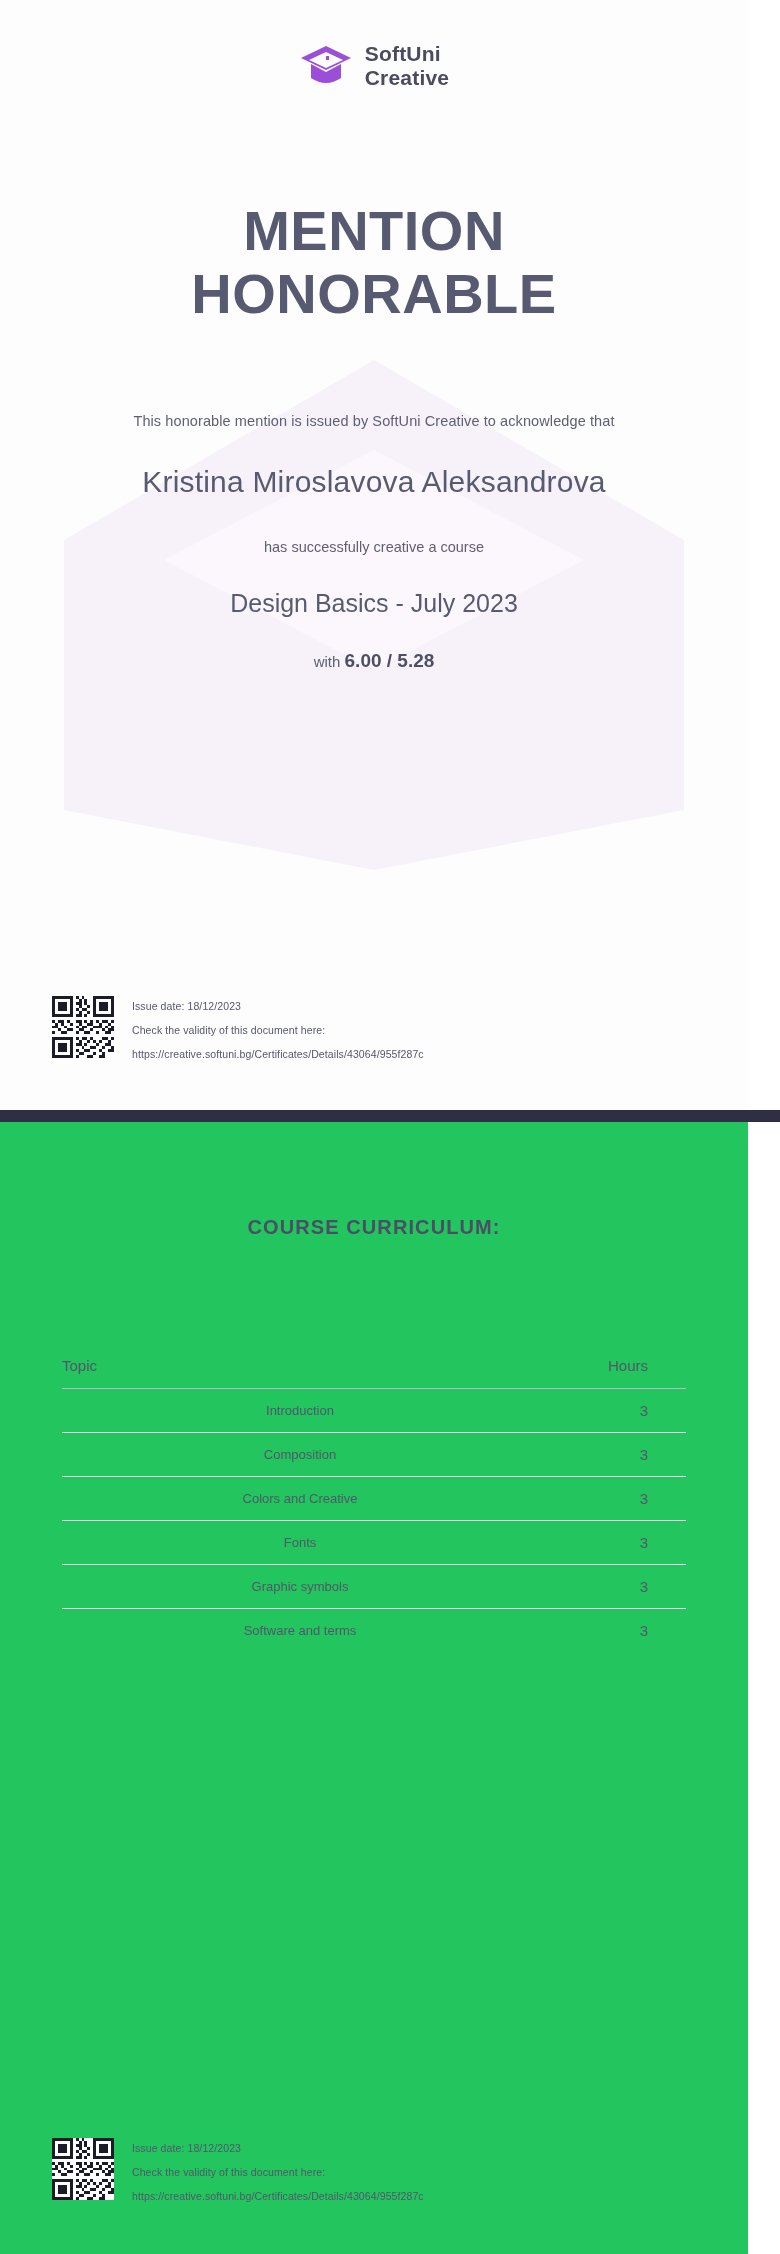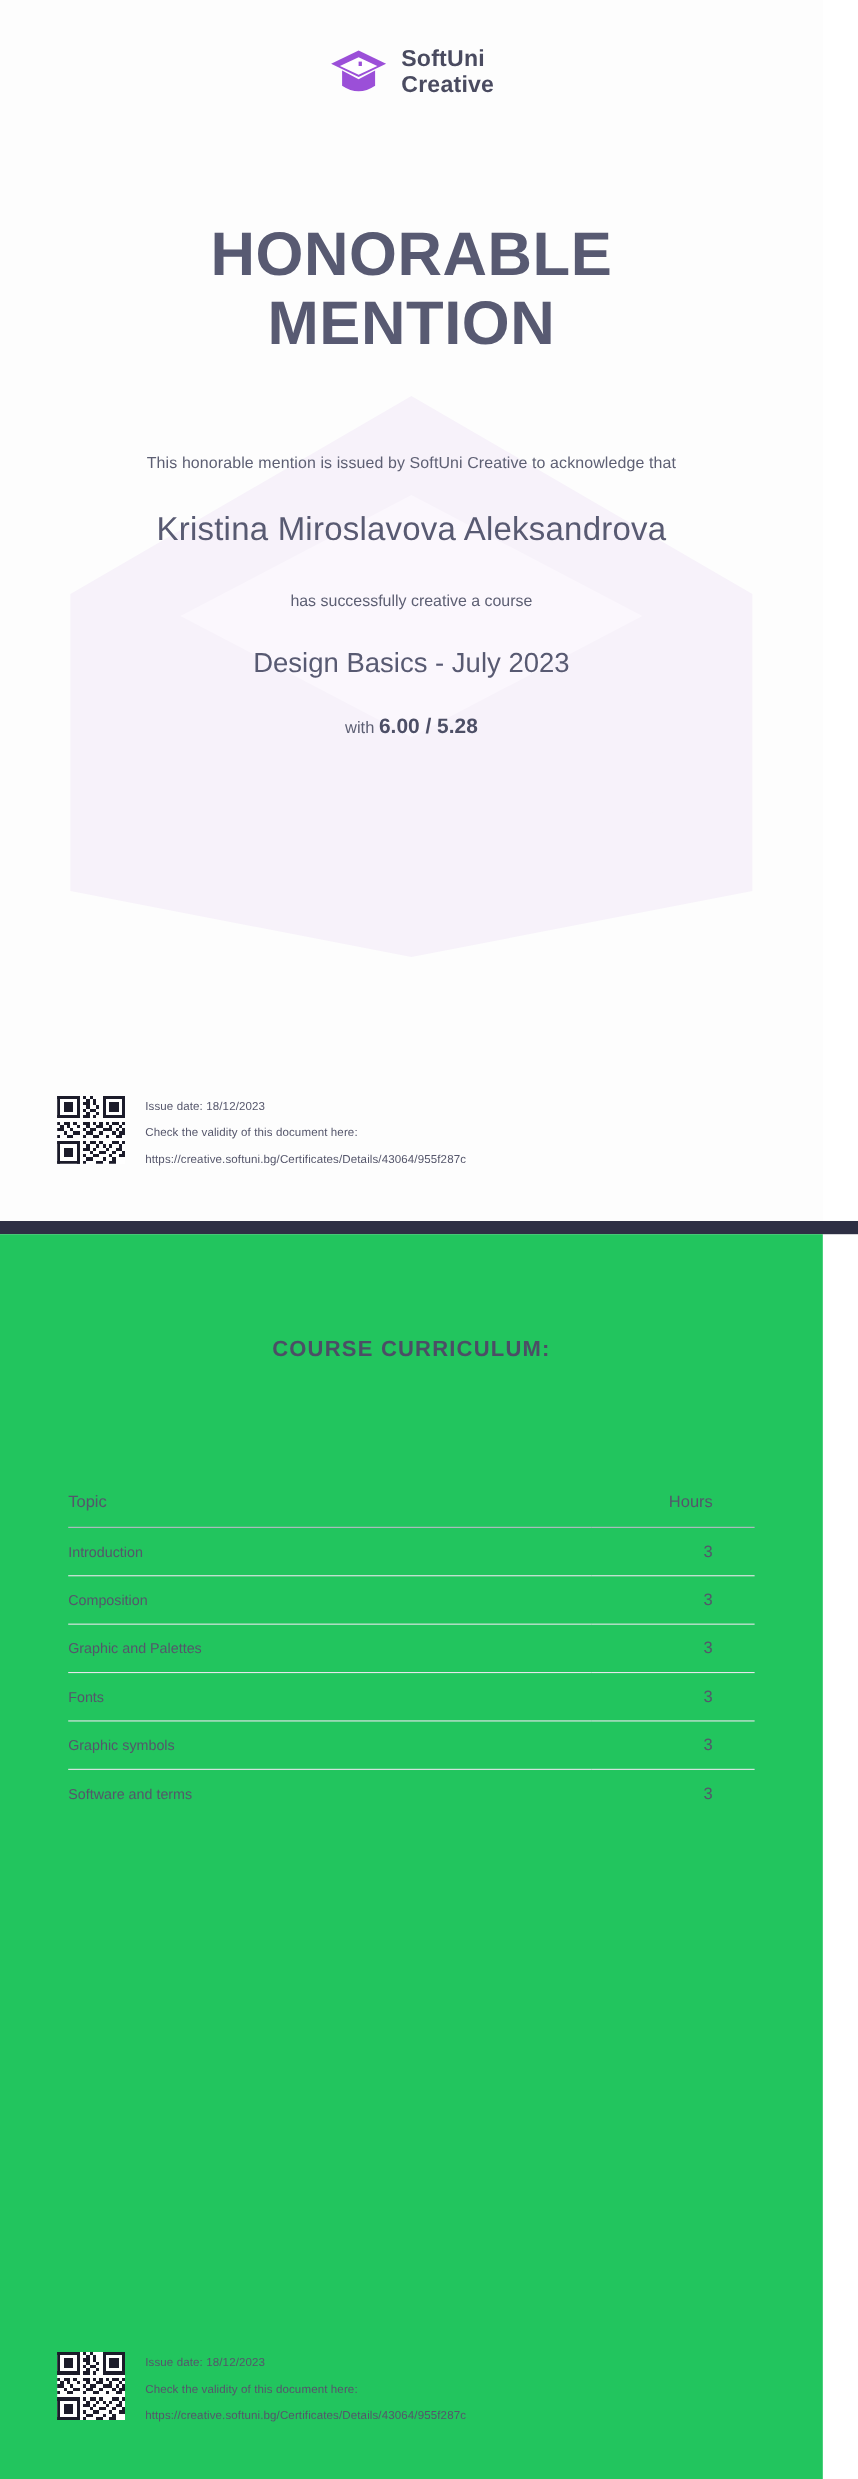--- a/index.html
+++ b/index.html
@@ -170,20 +170,21 @@
   table.curriculum td.hours-col {
     text-align: right;
     width: 110px;
     padding-right: 38px;
   }
   table.curriculum td {
     font-size: 13px;
     color: #55566b;
     padding: 13px 0 13px 0;
     border-bottom: 1px solid #e6e6ec;
+    text-align: center;
   }
   table.curriculum td.hours-col {
     font-size: 15px;
   }
   table.curriculum tr:last-child td {
     border-bottom: none;
   }
 </style>
 </head>
 <body>
@@ -208,22 +209,22 @@
       <path d="M12 22 L12 36 Q27 46 42 36 L42 22 L27 30 Z" fill="#9b4fd8"></path>
       <rect x="27" y="14" width="3" height="4" fill="#9b4fd8"></rect>
     </svg>
     <div class="logo-text">
       <div class="logo-line">SoftUni</div>
       <div class="logo-line">Creative</div>
     </div>
   </div>
 
   <div class="title">
+    <div>MENTION</div>
     <div>HONORABLE</div>
-    <div>MENTION</div>
   </div>
 
   <div class="body-block">
     <div class="issued-line">This honorable mention is issued by SoftUni Creative to acknowledge that</div>
     <div class="recipient">Kristina Miroslavova Aleksandrova</div>
     <div class="completed-line">has successfully creative a course</div>
     <div class="course-name">Design Basics - July 2023</div>
     <div class="grade-line">
       <span>with</span>
       <b>6.00 / 5.28</b>
@@ -354,21 +355,21 @@
       <tbody>
         <tr>
           <td>Introduction</td>
           <td class="hours-col">3</td>
         </tr>
         <tr>
           <td>Composition</td>
           <td class="hours-col">3</td>
         </tr>
         <tr>
-          <td>Graphic and Palettes</td>
+          <td>Colors and Creative</td>
           <td class="hours-col">3</td>
         </tr>
         <tr>
           <td>Fonts</td>
           <td class="hours-col">3</td>
         </tr>
         <tr>
           <td>Graphic symbols</td>
           <td class="hours-col">3</td>
         </tr>

